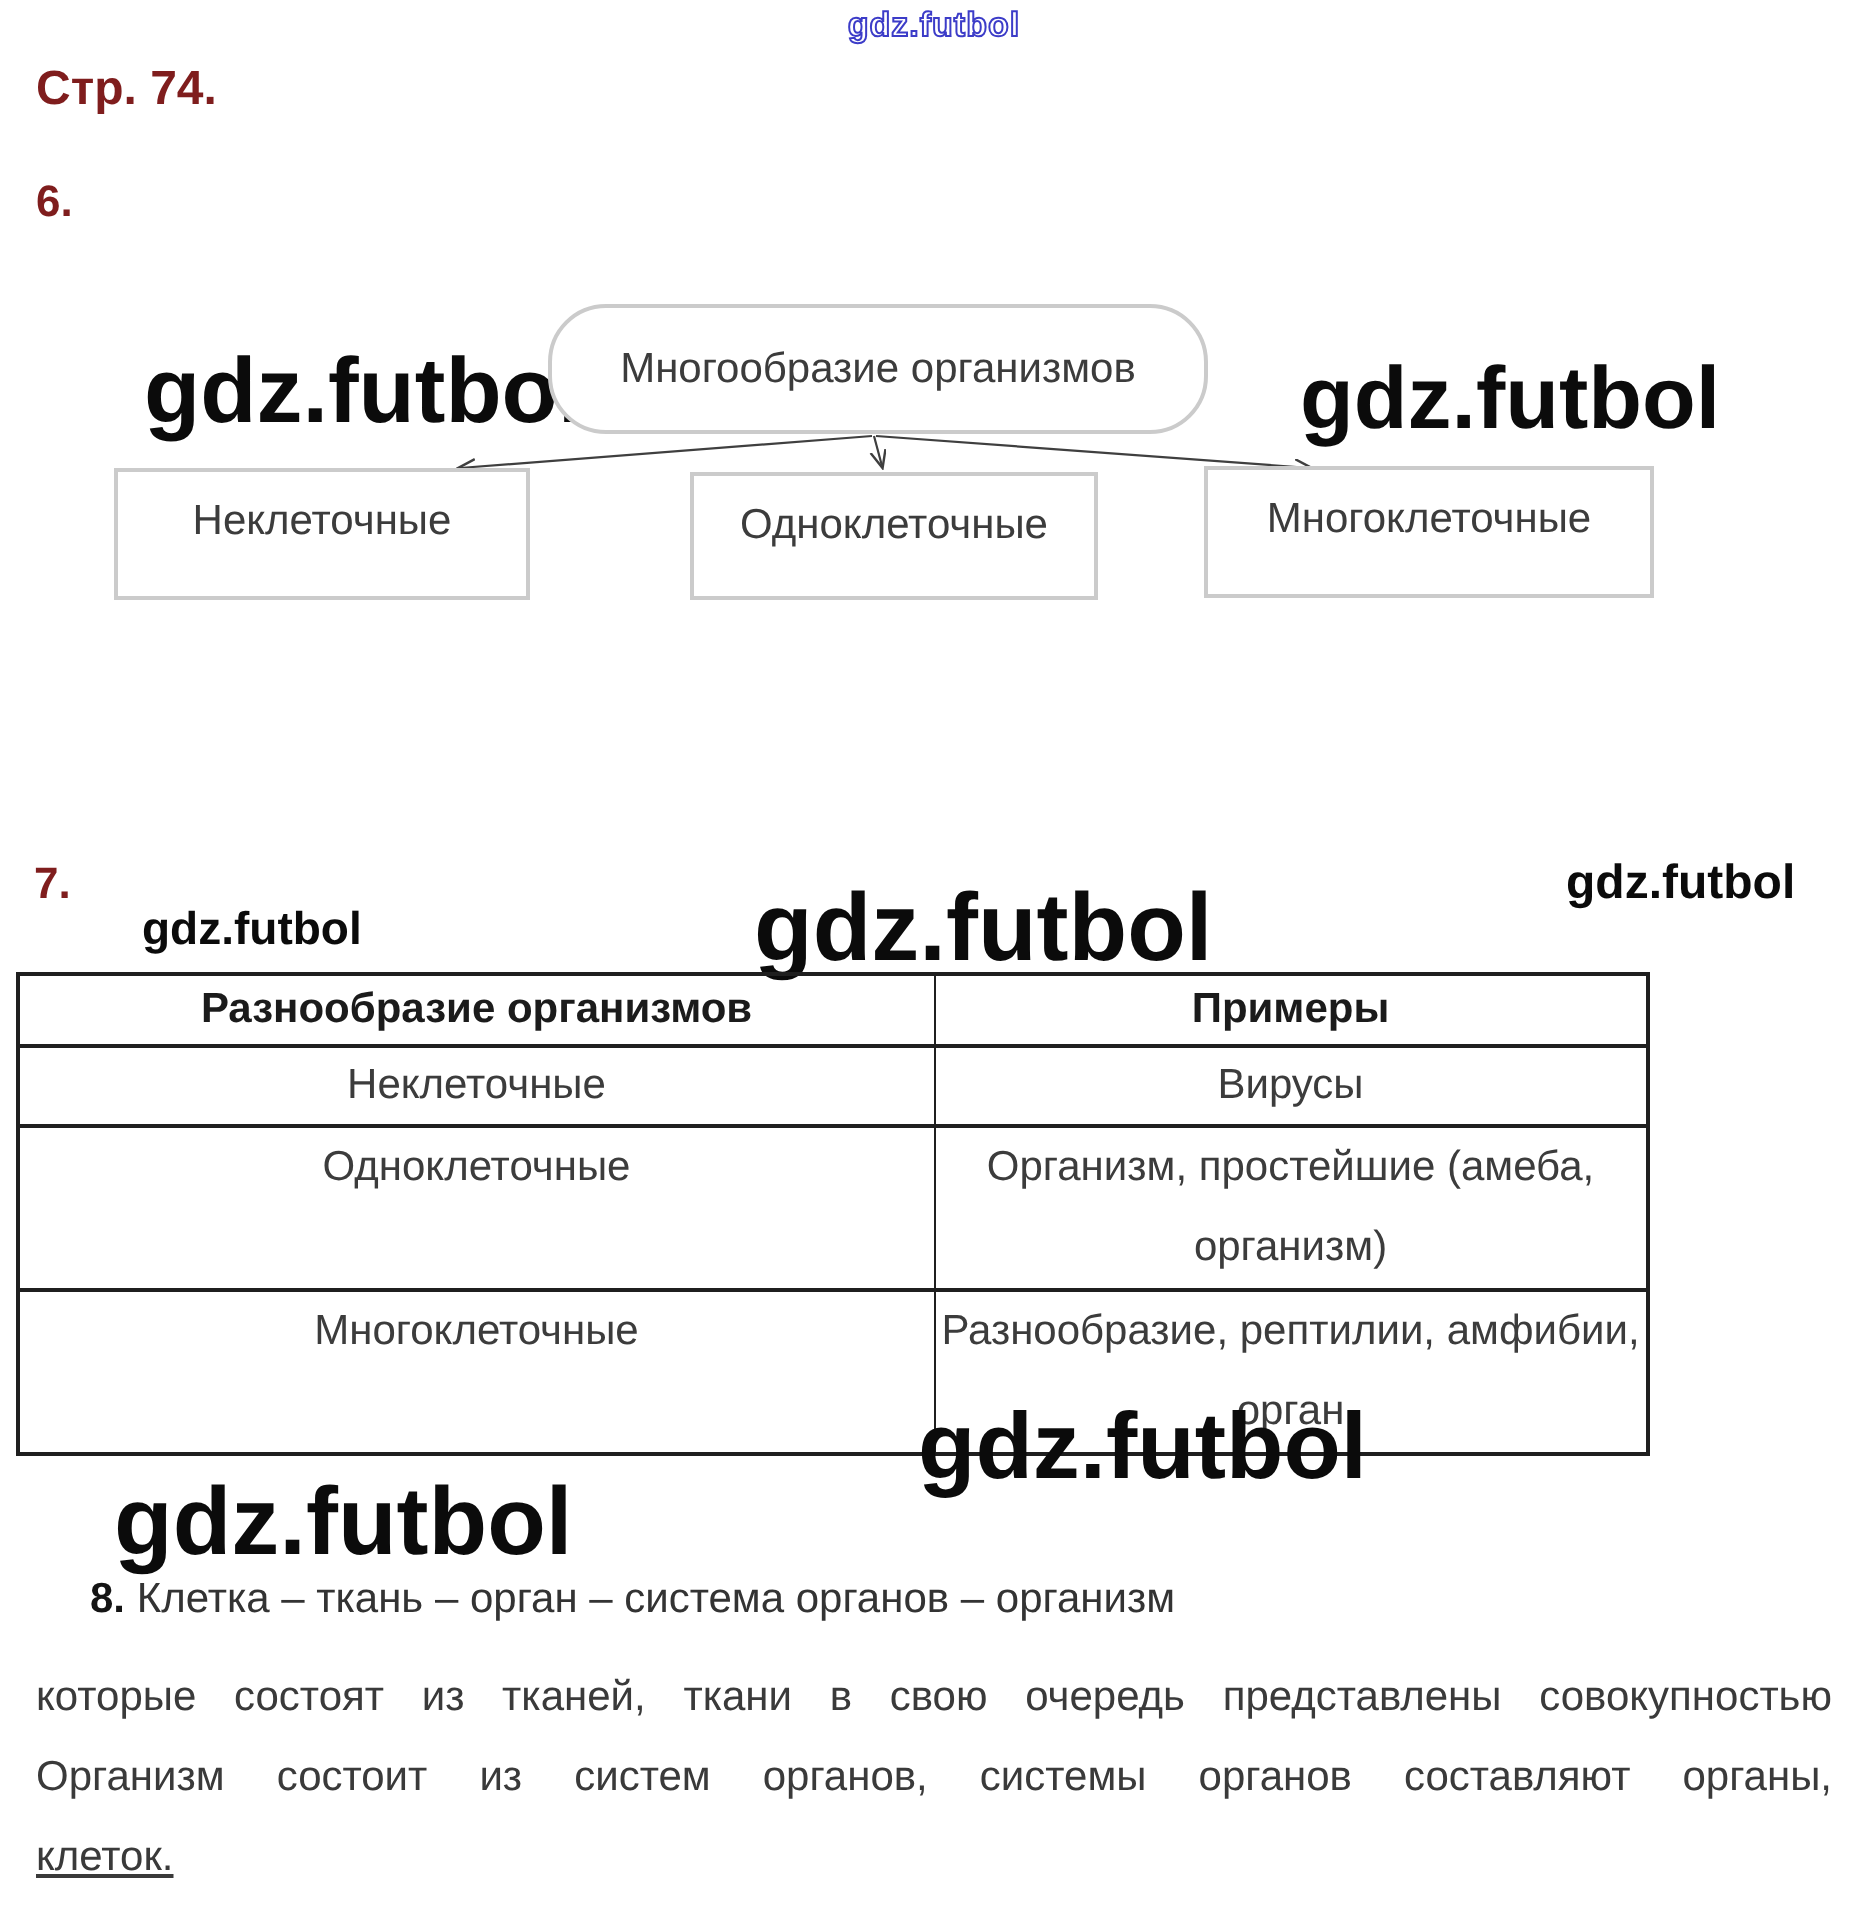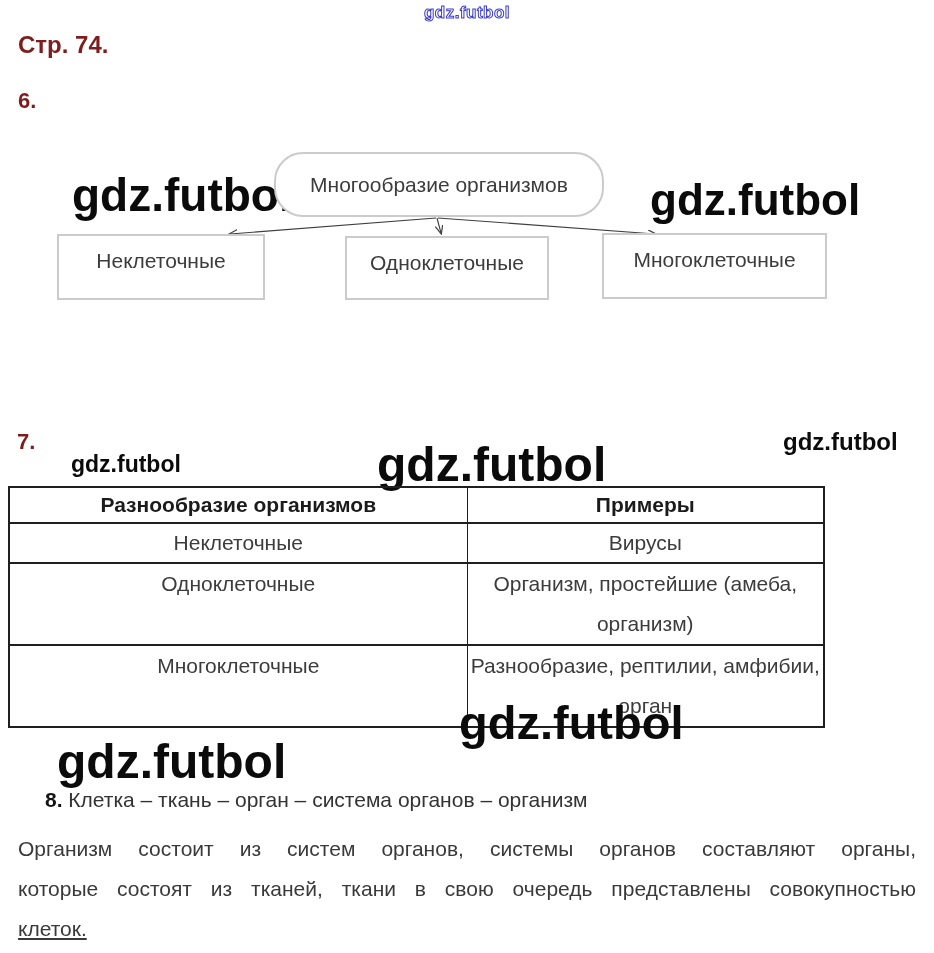--- a/index.html
+++ b/index.html
@@ -137,16 +137,16 @@
 
 <div class="abs wm wm-bot-center">gdz.futbol</div>
 <div class="abs wm wm-bot-left">gdz.futbol</div>
 
 <div class="abs q8-line">
   <b>8.</b>
   <span>Клетка – ткань – орган – система органов – организм</span>
 </div>
 
 <div class="abs para">
+  <div class="jline">которые состоят из тканей, ткани в свою очередь представлены совокупностью</div>
   <div class="jline">Организм состоит из систем органов, системы органов составляют органы,</div>
-  <div class="jline">которые состоят из тканей, ткани в свою очередь представлены совокупностью</div>
   <div class="lline">клеток.</div>
 </div>
 
 </body></html>

